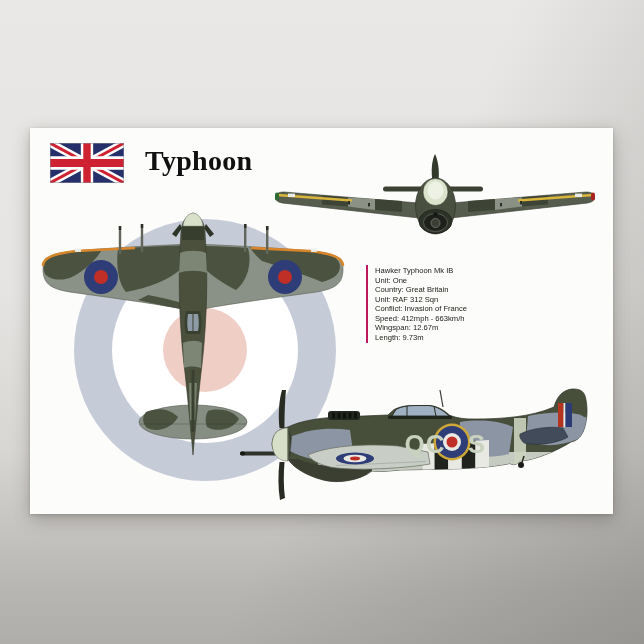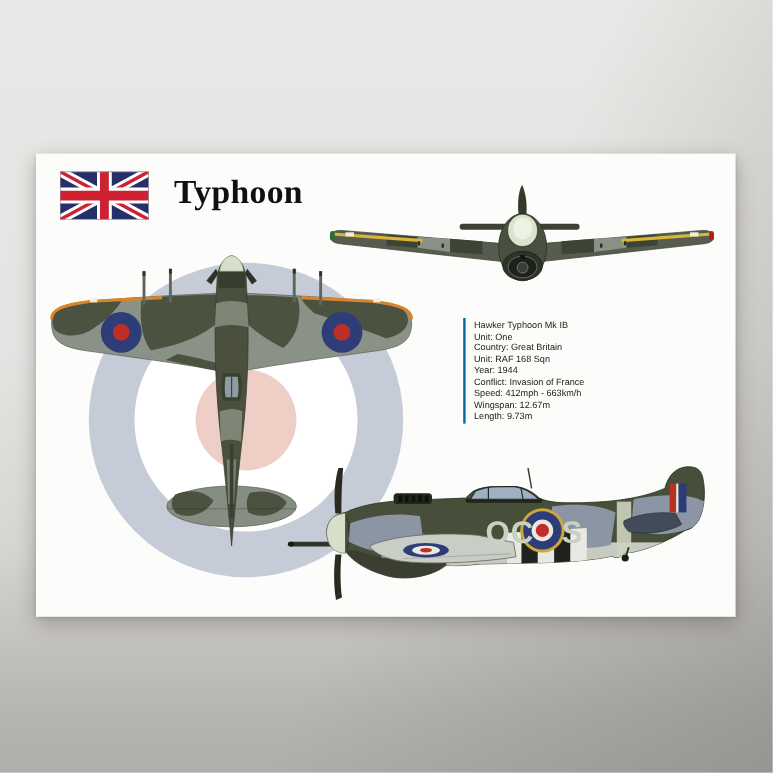--- a/index.html
+++ b/index.html
@@ -15,22 +15,22 @@
     background:#fcfcfb;
     box-shadow:0 5px 16px rgba(80,76,72,.38),0 1px 3px rgba(80,76,72,.25);
   }
   #flag{position:absolute;left:20px;top:15px;width:74px;height:40px;}
   #title{
     position:absolute;left:103px;top:17px;
     font-family:"Liberation Serif",serif;font-weight:bold;font-size:28px;
     color:#101010;letter-spacing:.3px;white-space:nowrap;margin-left:12px;
   }
   #specs{
-    position:absolute;left:356px;top:137px;width:225px;
-    border-left:2px solid #0369a1;padding:1px 0 1px 7px;
+    position:absolute;left:336px;top:137px;width:225px;
+    border-left:2px solid #be185d;padding:1px 0 1px 7px;
     font-size:7.6px;line-height:9.55px;color:#22211b;
   }
   .specline{white-space:nowrap;}
   #art{position:absolute;left:0;top:0;width:583px;height:386px;}
   .code-text{
     font-family:"Liberation Sans",sans-serif;font-weight:bold;font-size:26px;
     fill:#c8d2be;letter-spacing:1px;
   }
 </style>
 </head>
@@ -239,22 +239,21 @@
       <path d="M30,0 V30 M0,15 H60" stroke="#ce2131" stroke-width="6"></path>
       <rect width="60" height="30" fill="none" stroke="#8b8f99" stroke-width="0.8"></rect>
     </svg>
 
     <div id="title">Typhoon</div>
 
     <div id="specs">
       <div class="specline">Hawker Typhoon Mk IB</div>
       <div class="specline">Unit: One</div>
       <div class="specline">Country: Great Britain</div>
-      <div class="specline">Unit: RAF 168 Sqn</div>
-      <div class="specline">Year: 1944</div>
+      <div class="specline">Unit: RAF 312 Sqn</div>
       <div class="specline">Conflict: Invasion of France</div>
       <div class="specline">Speed: 412mph - 663km/h</div>
       <div class="specline">Wingspan: 12.67m</div>
       <div class="specline">Length: 9.73m</div>
     </div>
 
   </div>
 </div>
 
 </body></html>

